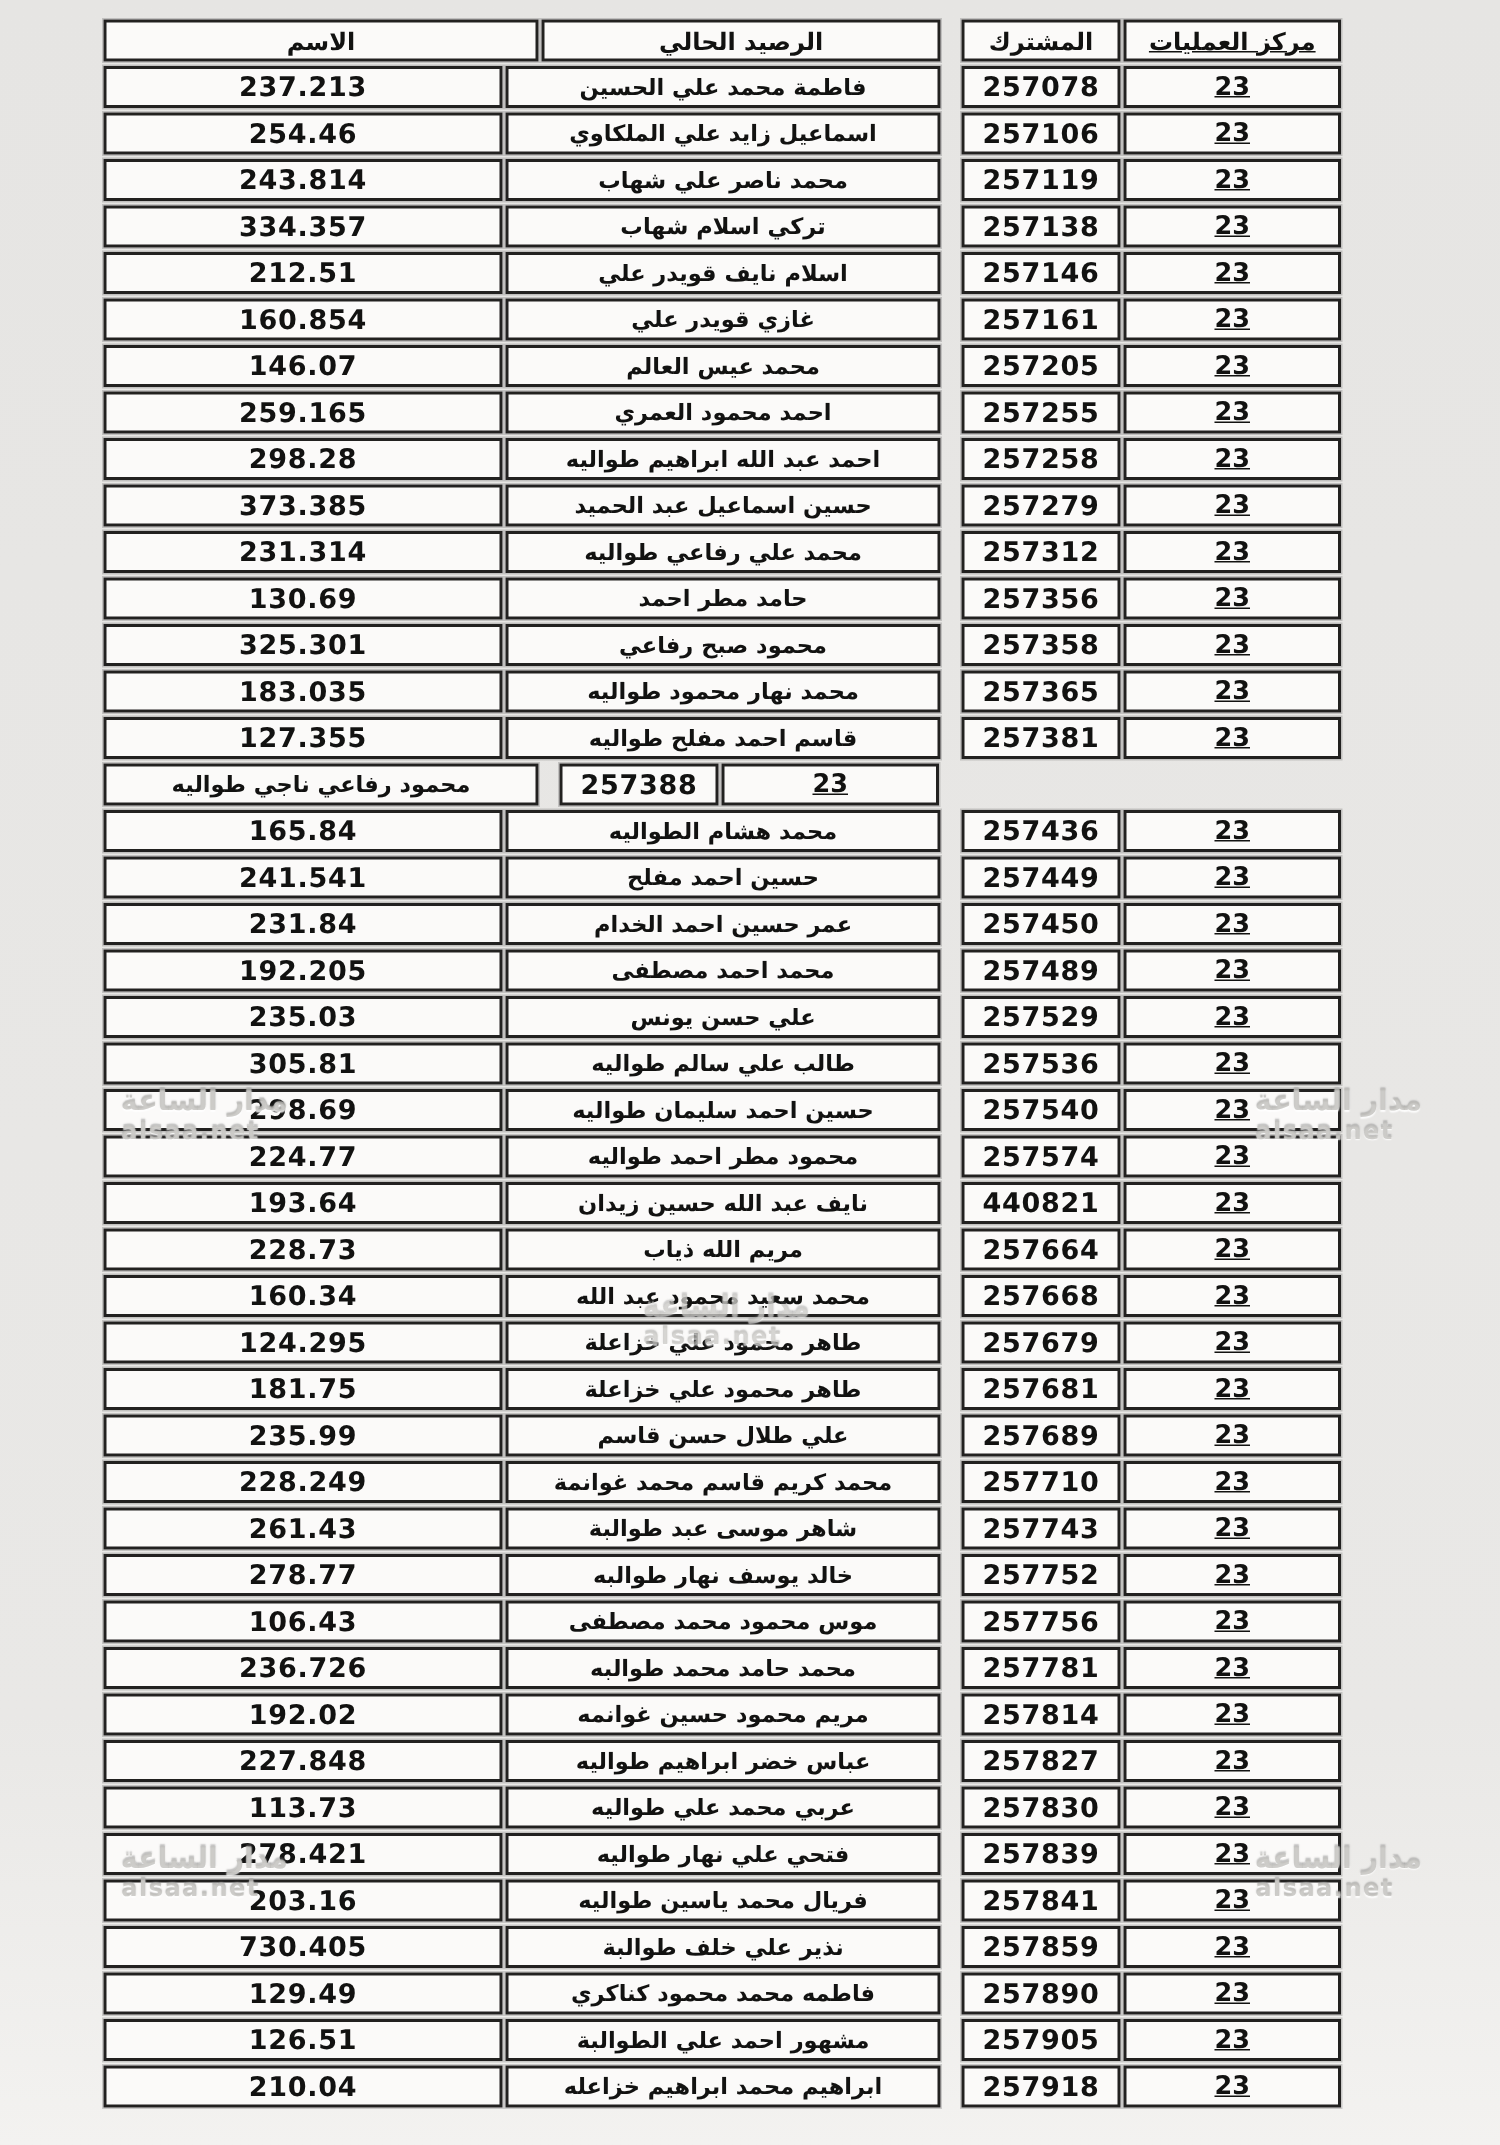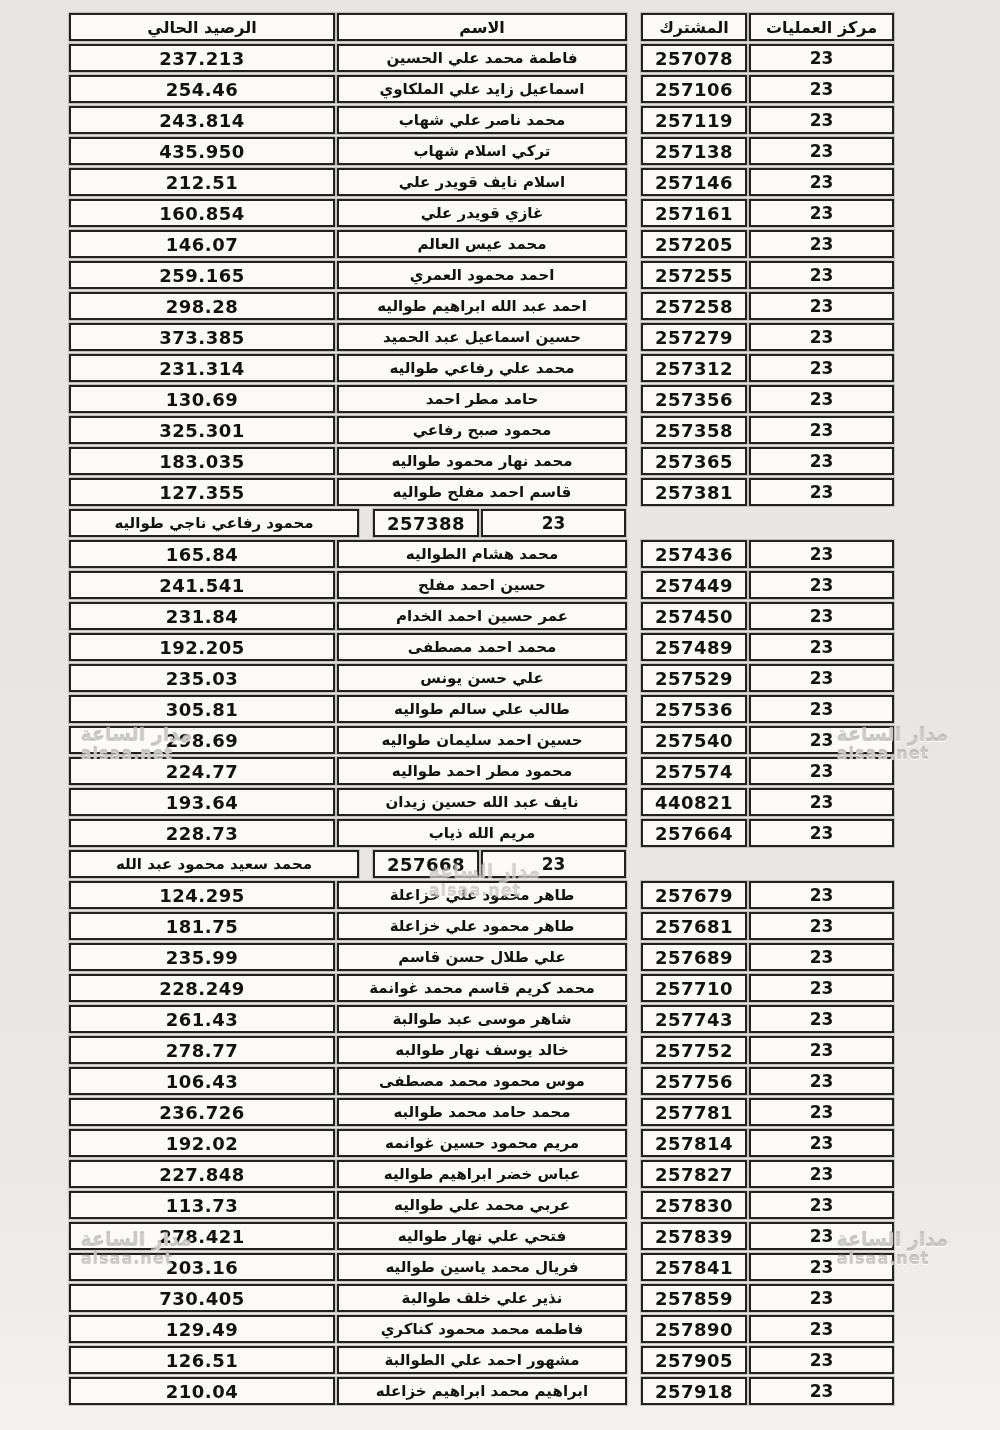--- a/index.html
+++ b/index.html
@@ -39,21 +39,21 @@
     justify-content: center;
     font-weight: bold;
     color: #121211;
     white-space: nowrap;
     overflow: hidden;
     box-shadow: 0 0 0 1px rgba(80,80,80,0.25);
   }
   .c-bal  { width: 266px; font-size: 18px; letter-spacing: 0.5px; }
   .c-name { width: 290px; font-size: 15px; direction: rtl; }
   .c-sub  { width: 106px; font-size: 18px; letter-spacing: 0.5px; margin-left: 12px; }
-  .c-ops  { width: 145px; font-size: 17px; }
+  .c-ops  { width: 145px; font-size: 17px; text-decoration: underline; }
   .header .cell { font-size: 16px; direction: rtl; }
   .header .c-bal, .header .c-sub, .header .c-ops { font-size: 16px; }
 
   .watermark {
     position: absolute;
     width: 130px;
     text-align: center;
     line-height: 19px;
     font-weight: bold;
     pointer-events: none;
@@ -69,22 +69,22 @@
   .wm-4 { left: 62px;  top: 1230px; }
   .wm-5 { left: 818px; top: 1230px; }
 </style>
 </head>
 <body>
 
 <div class="page">
 
   <div class="balance-table">
     <div class="trow header">
+      <div class="cell c-name">الاسم</div>
       <div class="cell c-bal">الرصيد الحالي</div>
-      <div class="cell c-name">الاسم</div>
       <div class="cell c-sub">المشترك</div>
       <div class="cell c-ops">مركز العمليات</div>
     </div>
     <div id="table-body">
         <div class="trow">
           <div class="cell c-bal">237.213</div>
           <div class="cell c-name">فاطمة محمد علي الحسين</div>
           <div class="cell c-sub">257078</div>
           <div class="cell c-ops">23</div>
         </div>
@@ -94,21 +94,21 @@
           <div class="cell c-sub">257106</div>
           <div class="cell c-ops">23</div>
         </div>
         <div class="trow">
           <div class="cell c-bal">243.814</div>
           <div class="cell c-name">محمد ناصر علي شهاب</div>
           <div class="cell c-sub">257119</div>
           <div class="cell c-ops">23</div>
         </div>
         <div class="trow">
-          <div class="cell c-bal">435.950</div>
+          <div class="cell c-bal">334.357</div>
           <div class="cell c-name">تركي اسلام شهاب</div>
           <div class="cell c-sub">257138</div>
           <div class="cell c-ops">23</div>
         </div>
         <div class="trow">
           <div class="cell c-bal">212.51</div>
           <div class="cell c-name">اسلام نايف قويدر علي</div>
           <div class="cell c-sub">257146</div>
           <div class="cell c-ops">23</div>
         </div>
@@ -231,20 +231,21 @@
           <div class="cell c-sub">440821</div>
           <div class="cell c-ops">23</div>
         </div>
         <div class="trow">
           <div class="cell c-bal">228.73</div>
           <div class="cell c-name">مريم الله ذياب</div>
           <div class="cell c-sub">257664</div>
           <div class="cell c-ops">23</div>
         </div>
         <div class="trow">
+          <div class="cell c-bal">160.34</div>
           <div class="cell c-name">محمد سعيد محمود عبد الله</div>
           <div class="cell c-sub">257668</div>
           <div class="cell c-ops">23</div>
         </div>
         <div class="trow">
           <div class="cell c-bal">124.295</div>
           <div class="cell c-name">طاهر محمود علي خزاعلة</div>
           <div class="cell c-sub">257679</div>
           <div class="cell c-ops">23</div>
         </div>

